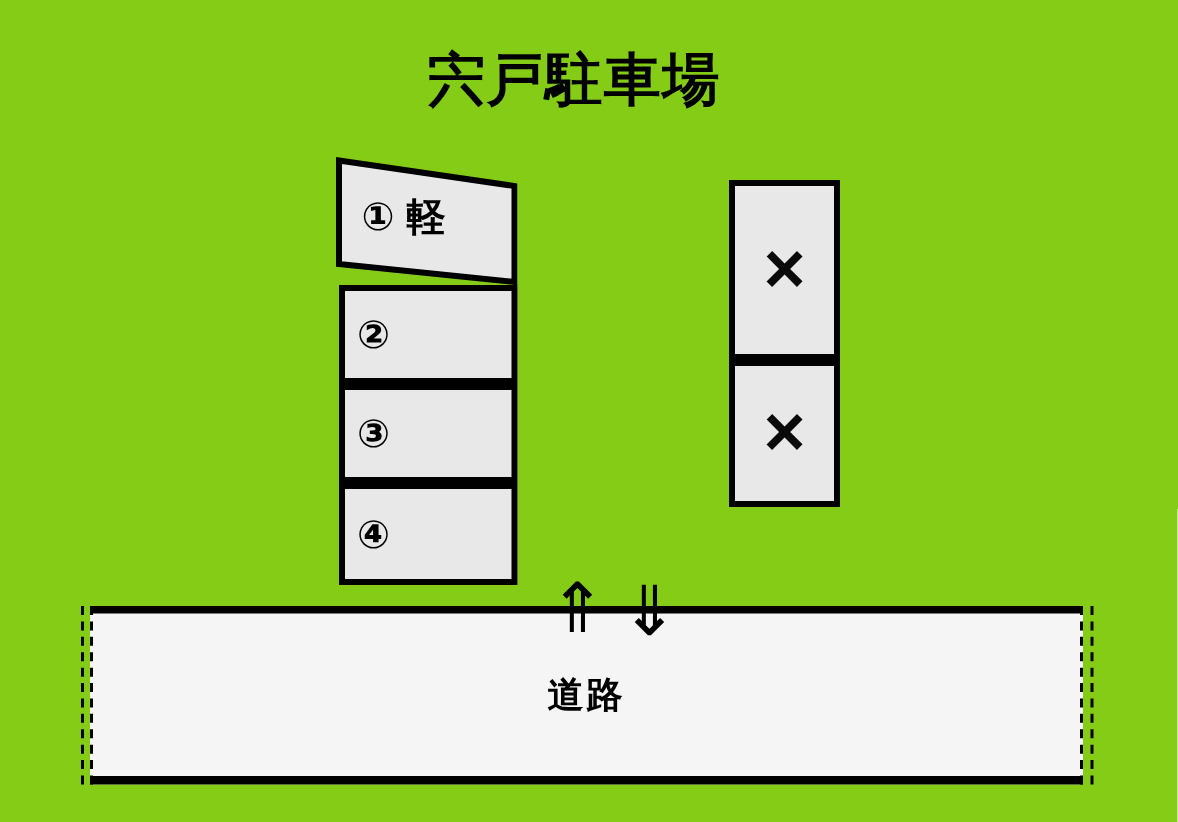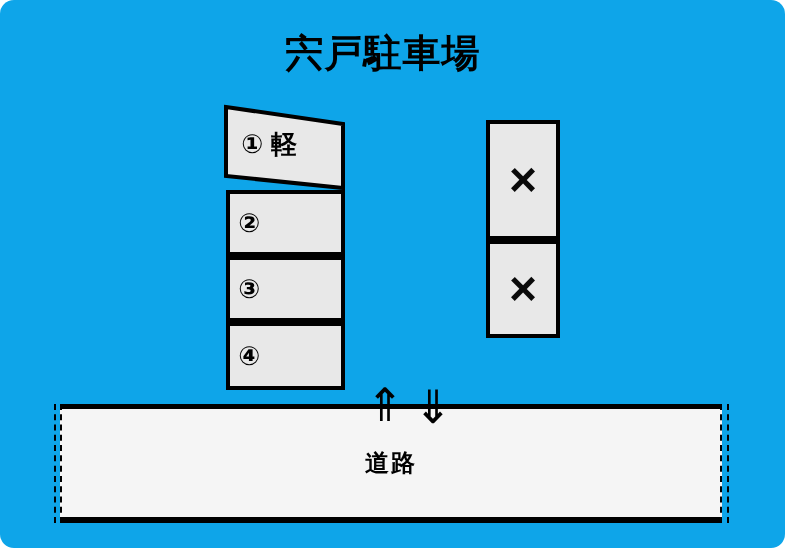--- a/index.html
+++ b/index.html
@@ -4,25 +4,24 @@
 <style>
   html, body {
     margin: 0;
     padding: 0;
     background: #ffffff;
   }
   .canvas {
     position: relative;
     width: 785px;
     height: 548px;
-    background: #0ea5e9;
+    background: #84cc16;
     overflow: hidden;
     font-family: "Liberation Sans", "DejaVu Sans", sans-serif;
     color: #000;
-    border-radius: 14px;
   }
 
   
   .title {
     position: absolute;
     left: 133px;
     top: 28px;
     width: 500px;
     margin: 0;
     text-align: center;

